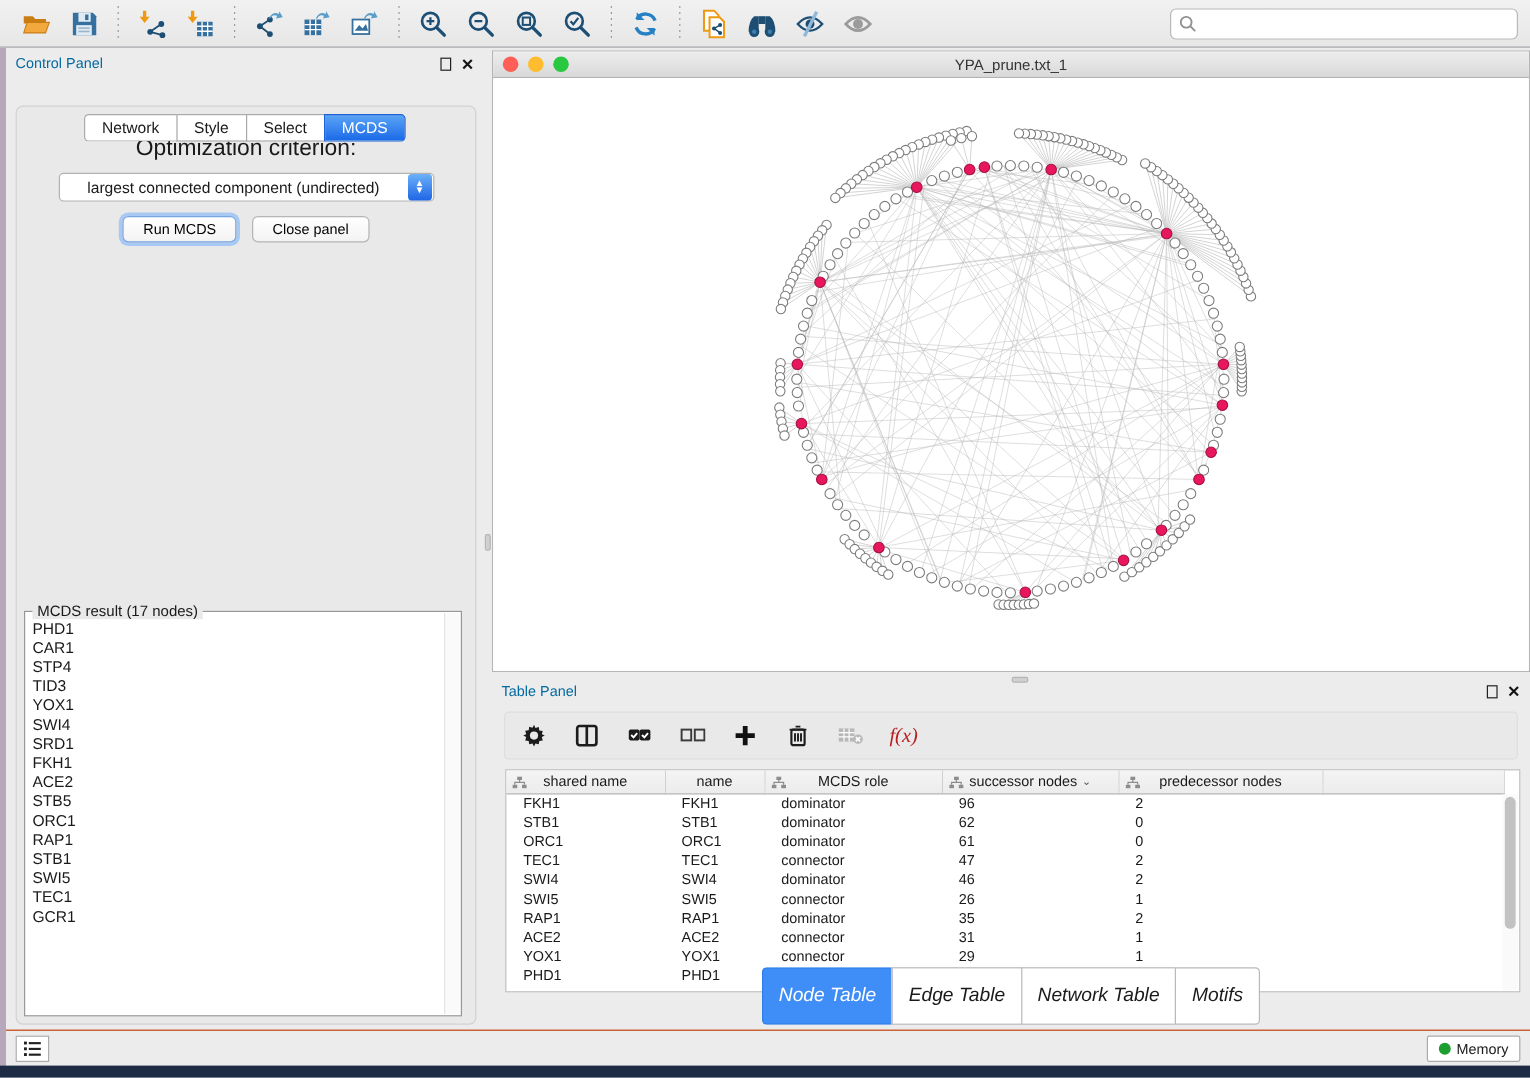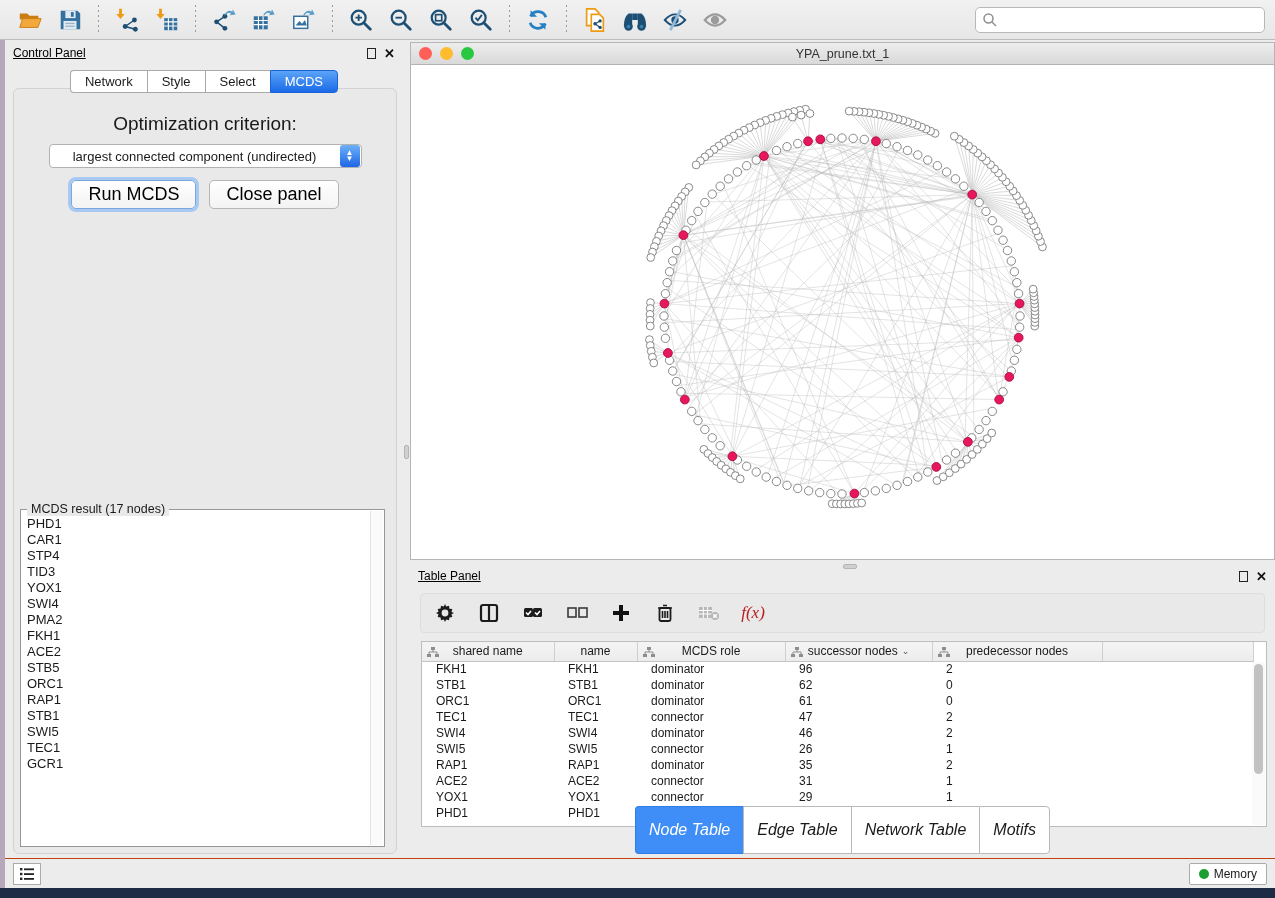--- a/index.html
+++ b/index.html
@@ -20,44 +20,44 @@
   .tb-search input { border:none; outline:none; flex:1; font-size:12px; background:transparent;
     font-family:"Liberation Sans",sans-serif; }
 
   
   .wall-left { position:absolute; left:0; top:40px; width:5px; height:848px; background:#b7a7ba; }
   .app { position:absolute; left:5px; top:40px; width:1270px; height:848px; background:#ececec; }
 
   
   .cpanel { position:absolute; left:0; top:0; width:398px; height:818px; }
   .panel-head { height:26px; display:flex; align-items:center; padding:0 8px; }
-  .panel-title { font-size:12px; color:#000000;text-decoration:underline; }
+  .panel-title { font-size:12px; color:#0369a1; }
   .panel-head .ph-btns { margin-left:auto; display:flex; gap:8px; align-items:center; }
   .ph-float { width:9px; height:11px; border:1.5px solid #222; display:inline-block; cursor:pointer; }
   .ph-close { font-size:13px; font-weight:bold; color:#111; cursor:pointer; line-height:1; }
   .cp-tabs { display:flex; justify-content:center; margin-top:4px; position:relative; z-index:2; }
   .cp-tab { background:#fff; border:1px solid #a9a9a9; border-right:none; padding:3px 14px;
-    font-size:13px; cursor:pointer; }
+    font-size:13px; cursor:pointer;margin-top:25px; }
   .cp-tab:first-child { border-radius:4px 0 0 4px; }
   .cp-tab:last-child { border-right:1px solid #a9a9a9; border-radius:0 4px 4px 0; }
   .cp-tab.active { background:linear-gradient(180deg,#5ba4f6,#1b6ae8); color:#fff;
     border-color:#1b62d6; }
   .cp-body { position:absolute; left:8px; right:6px; top:48px; bottom:4px;
     background:#e9e9e9; border:1px solid #d2d2d2; border-radius:6px; padding-top:24px; }
   .opt-label { text-align:center; font-size:19px; margin-bottom:9px; }
   .combo { margin:0 auto; width:313px; height:24px; background:#fff; border:1px solid #b2b2b2;
     border-radius:4px; display:flex; align-items:center; cursor:pointer; }
   .combo-text { flex:1; text-align:center; font-size:13px; }
   .combo-spin { width:20px; height:22px; margin-right:1px; border-radius:3px;
     background:linear-gradient(180deg,#6cb0f8,#1f66e6); color:#fff;
     display:flex; flex-direction:column; align-items:center; justify-content:center;
     font-size:8px; line-height:6px; }
   .cp-btn-row { display:flex; justify-content:center; gap:13px; margin-top:12px; }
   .mac-btn { background:linear-gradient(180deg,#ffffff,#f3f3f3); border:1px solid #b6b6b6;
-    border-radius:5px; padding:3px 16px; font-size:18px; cursor:pointer;
+    border-radius:5px; padding:3px 16px; font-size:12px; cursor:pointer;
     font-family:"Liberation Sans",sans-serif;text-align:right; }
   .mac-btn.focused { box-shadow:0 0 0 3px #a8c9f2; border-color:#7aa6e0; }
   .result-box { position:absolute; left:6px; right:11px; top:420px; bottom:6px;
     border:1px solid #979797; background:#fff; }
   .result-legend { position:absolute; top:-8px; left:6px; background:#e9e9e9; padding:0 4px;
     font-size:12.5px; }
   .result-list { position:absolute; inset:6px 16px 2px 6px; overflow:hidden;
     font-size:13px; line-height:16px; }
   .result-scroll { position:absolute; top:1px; bottom:1px; right:1px; width:13px; background:#fafafa;
     border-left:1px solid #e3e3e3; }
@@ -293,21 +293,21 @@
       </div>
       <div class="result-box">
         <span class="result-legend">MCDS result (17 nodes)</span>
         <div class="result-list" id="result-list">
             <div>PHD1</div>
             <div>CAR1</div>
             <div>STP4</div>
             <div>TID3</div>
             <div>YOX1</div>
             <div>SWI4</div>
-            <div>PMA2</div>
+            <div>SRD1</div>
             <div>FKH1</div>
             <div>ACE2</div>
             <div>STB5</div>
             <div>ORC1</div>
             <div>RAP1</div>
             <div>STB1</div>
             <div>SWI5</div>
             <div>TEC1</div>
             <div>GCR1</div>
           </div>

